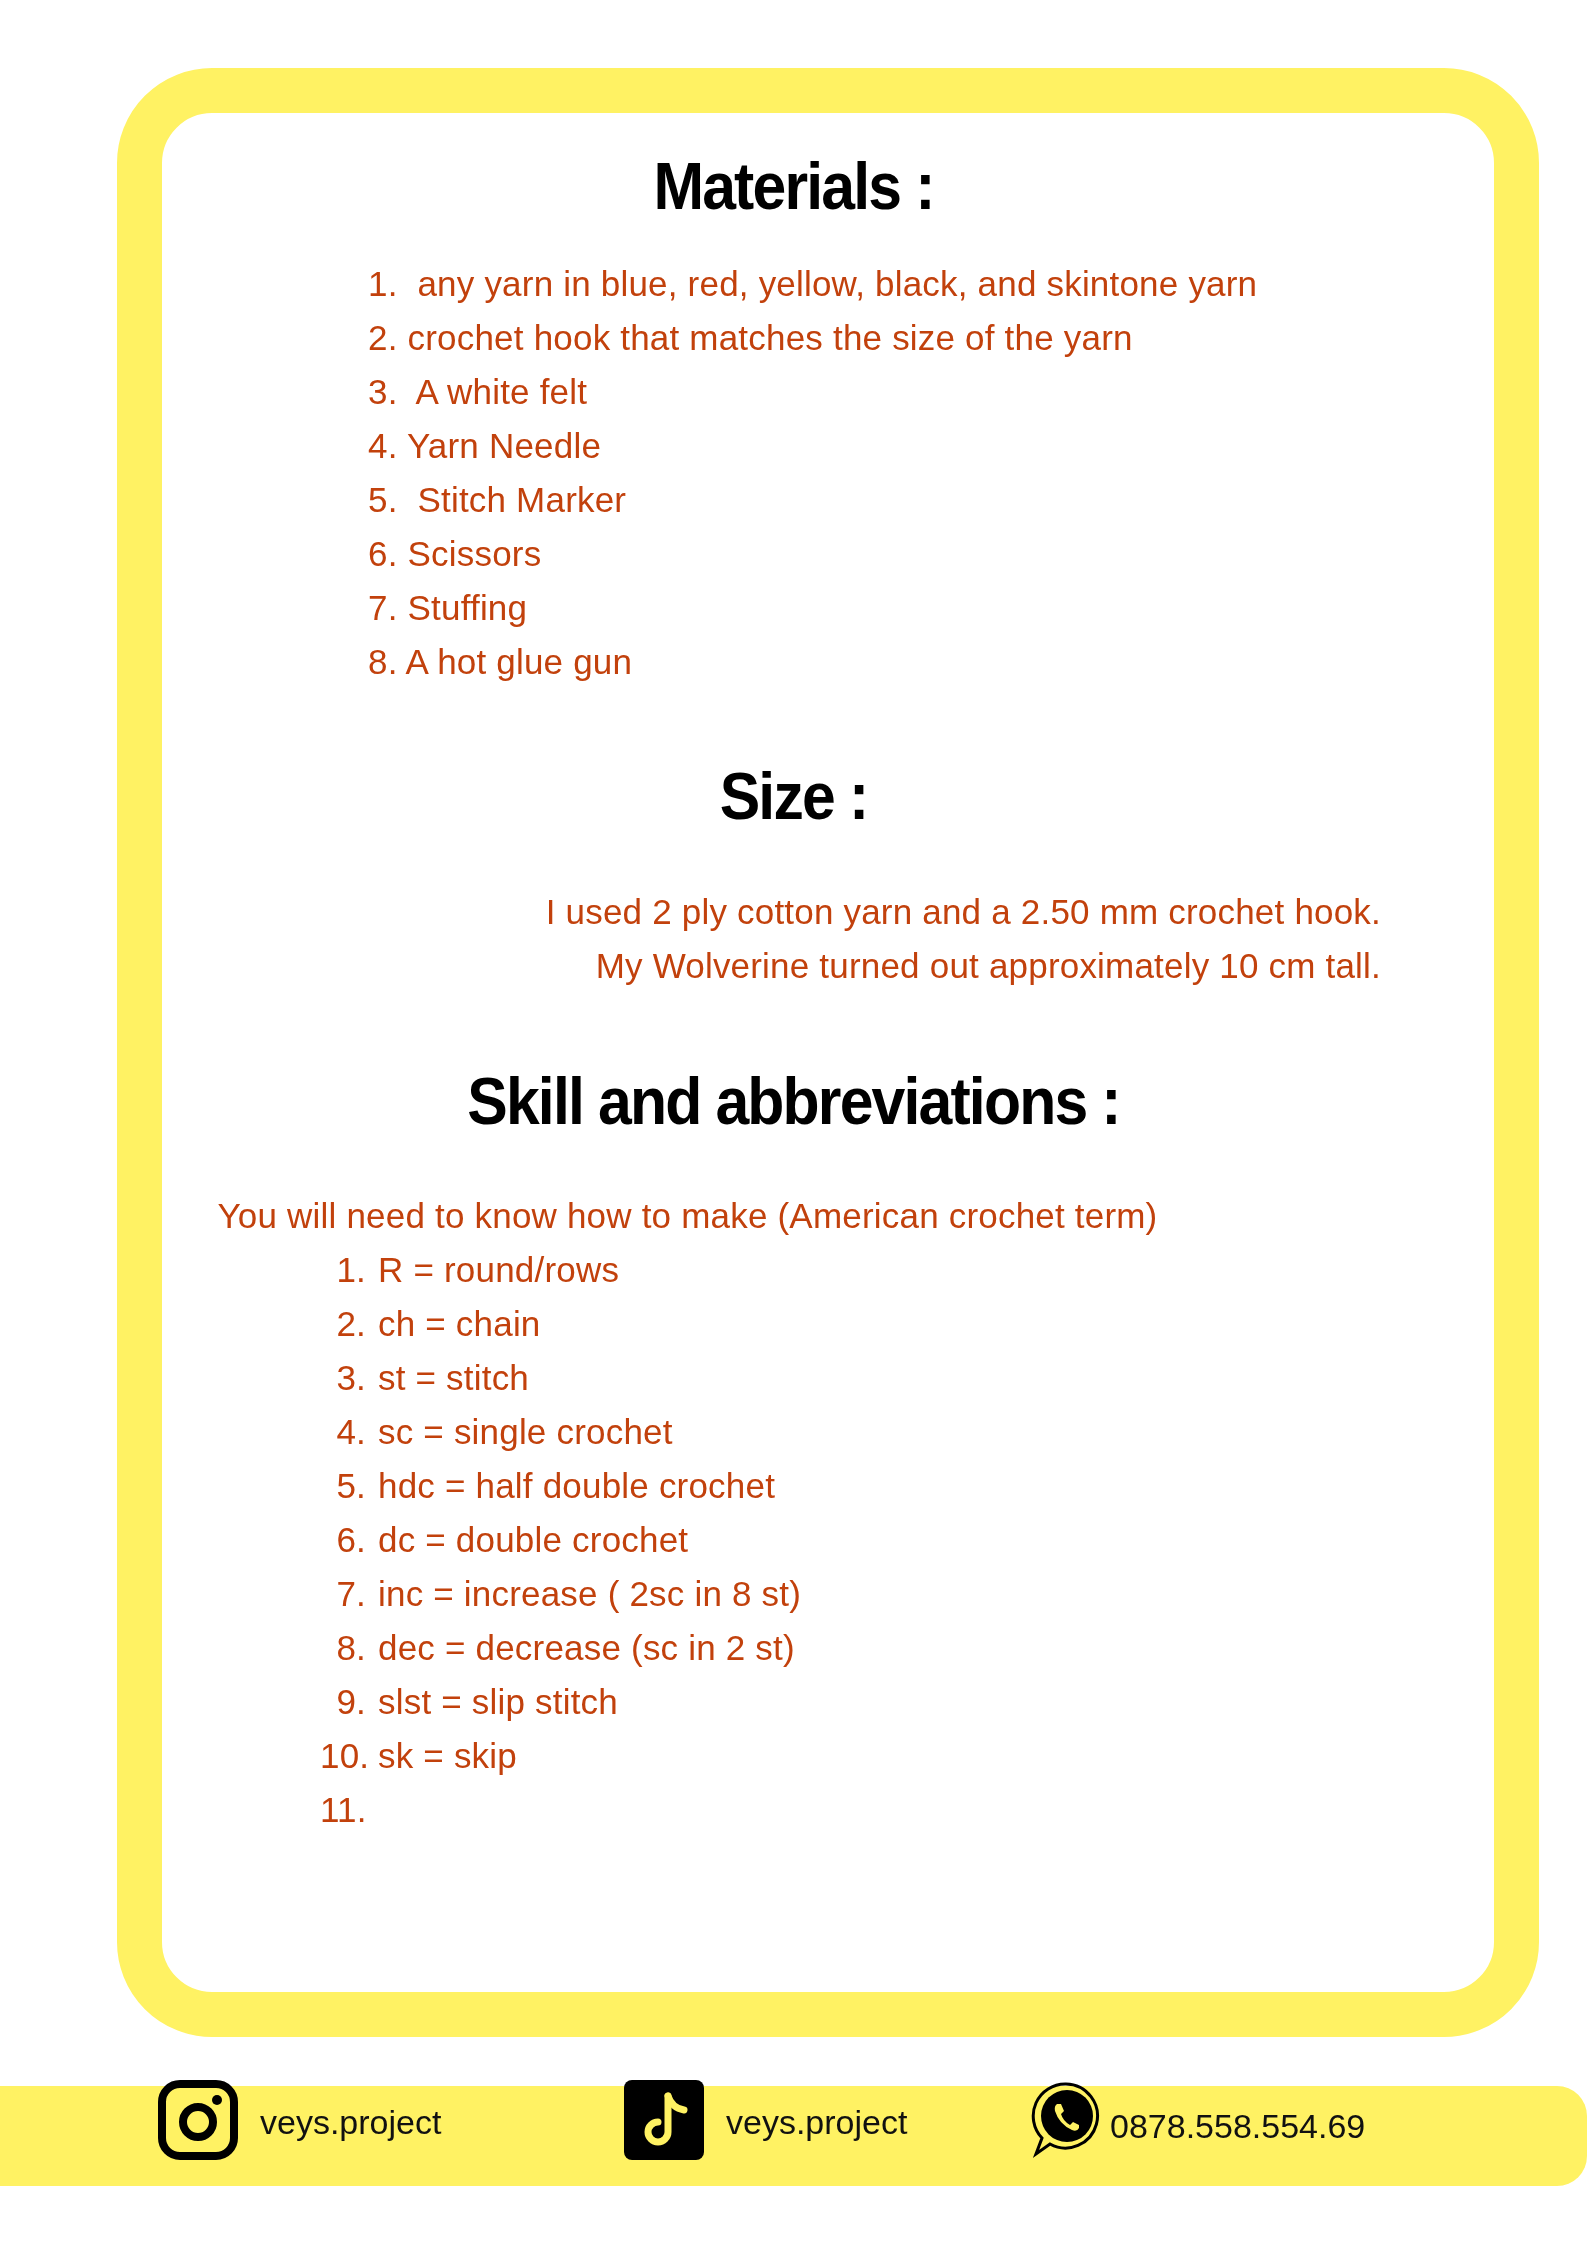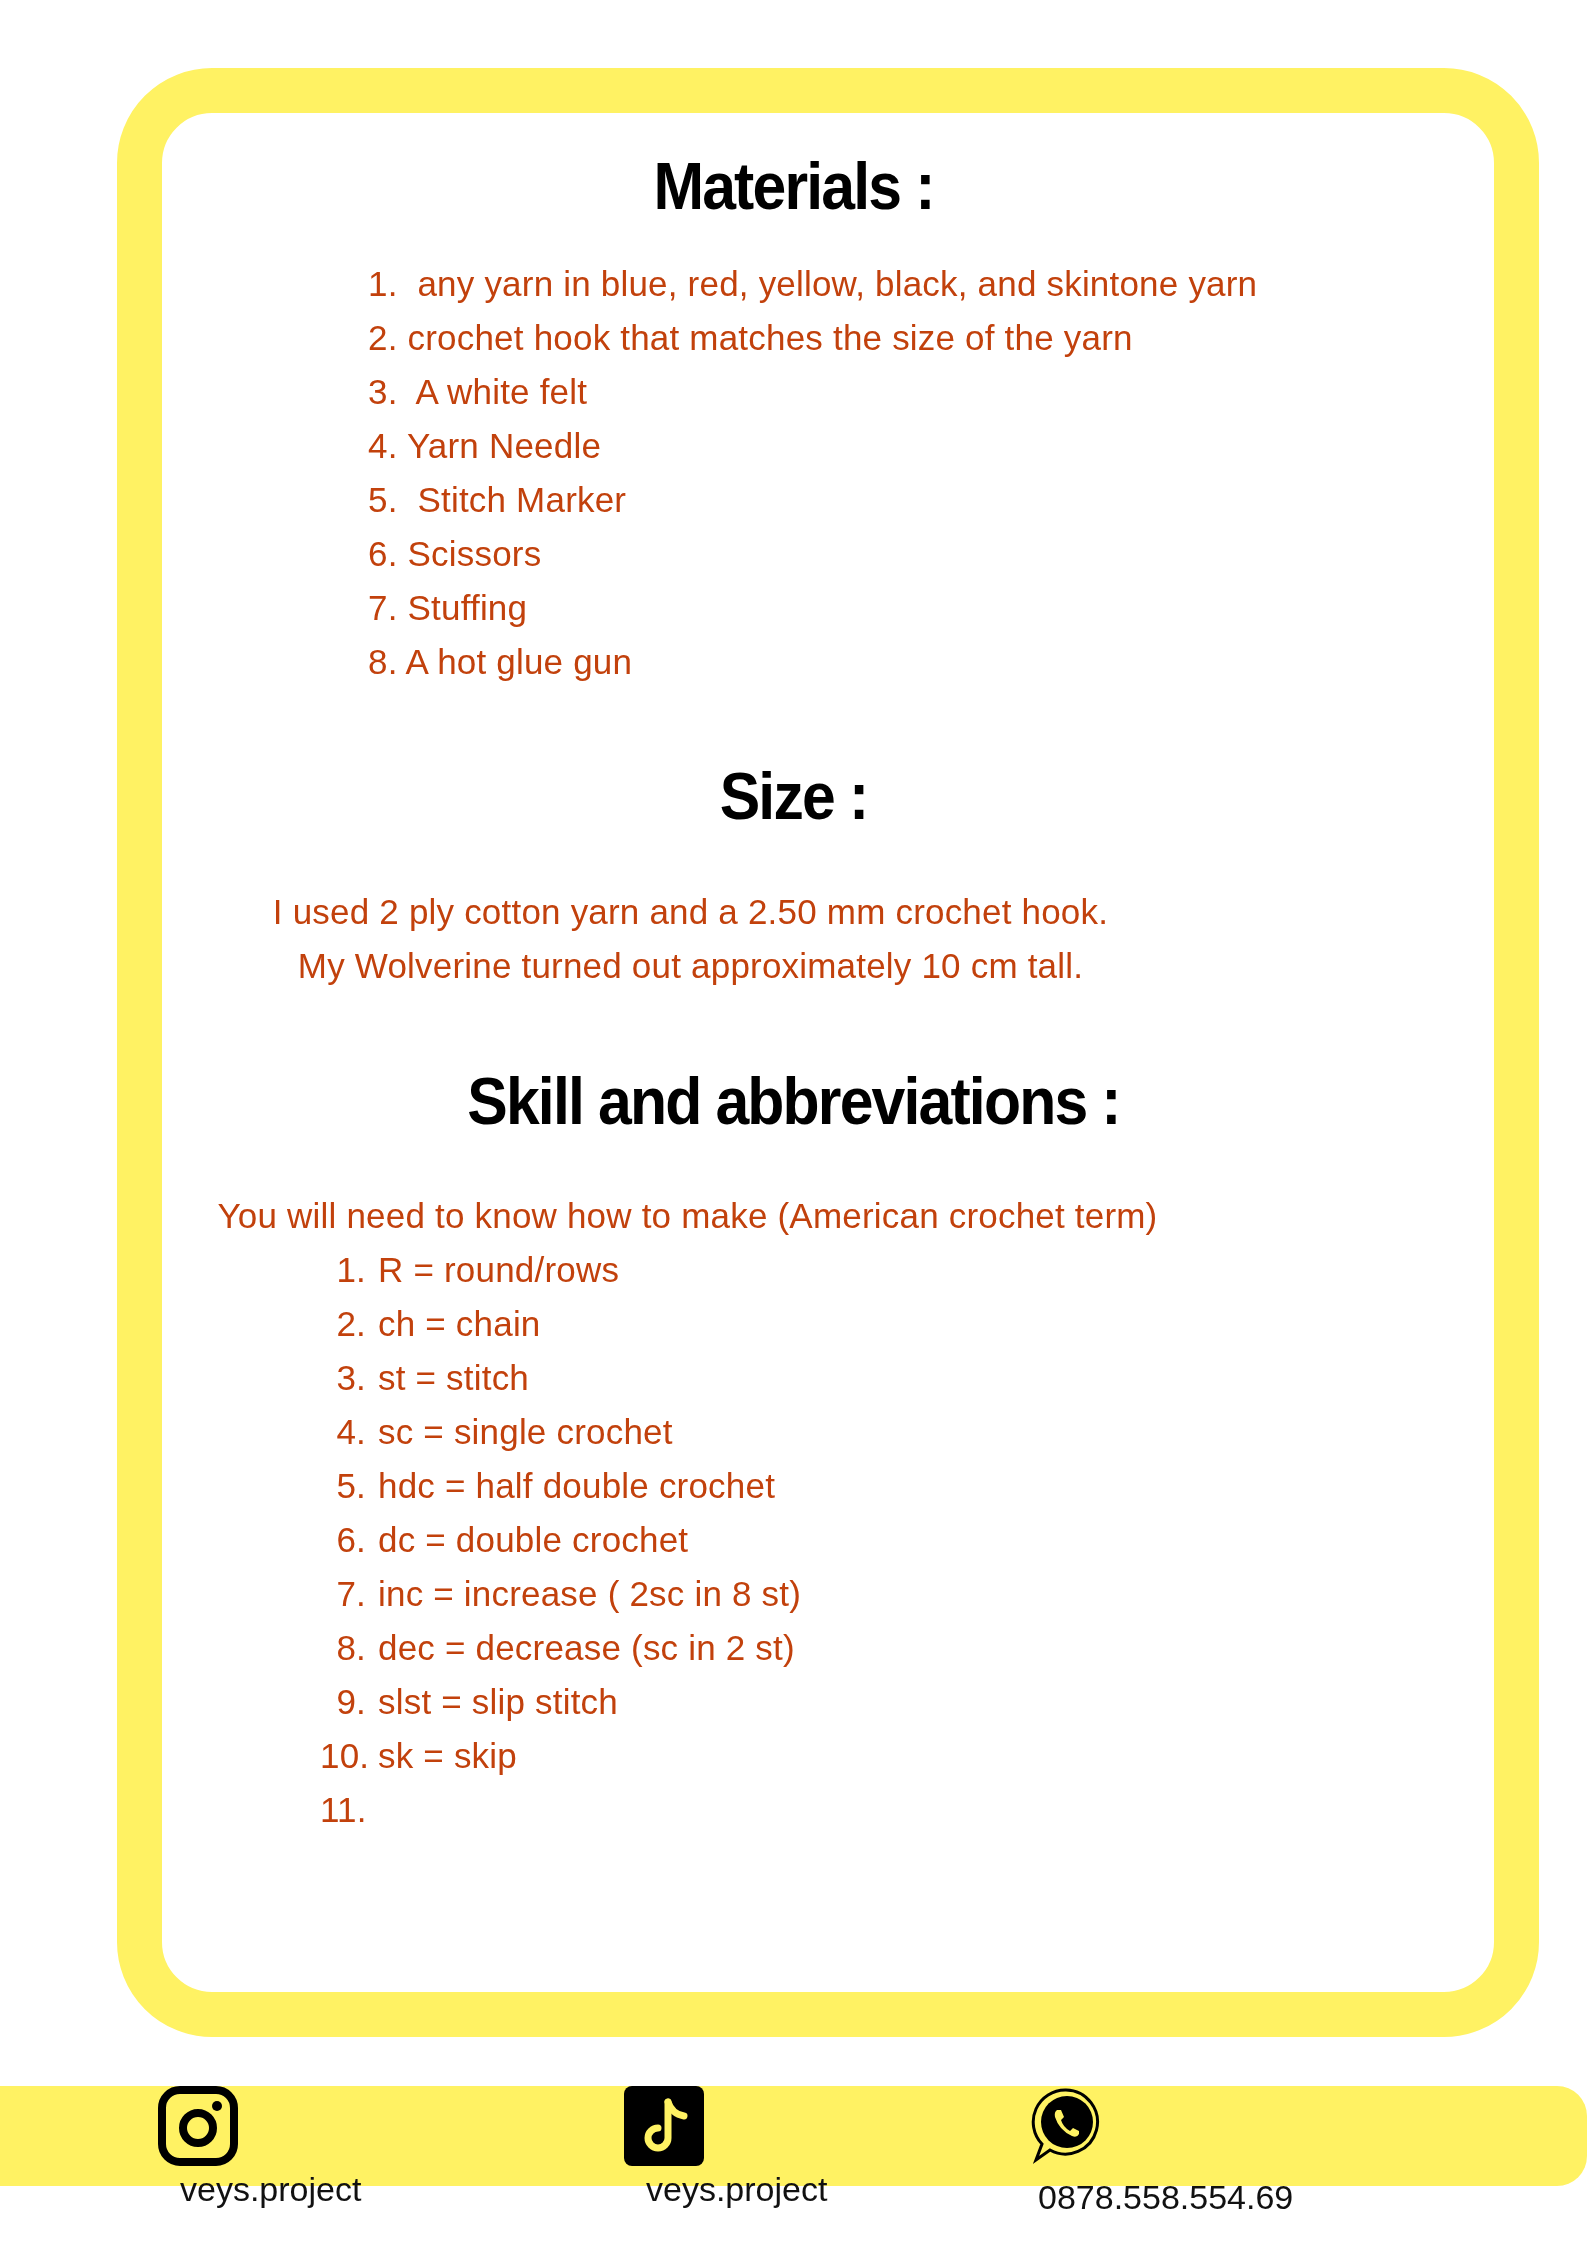--- a/index.html
+++ b/index.html
@@ -37,21 +37,21 @@
   }
 
   .materials-list {
     position: absolute; left: 368px; top: 257px;
     list-style: none;
   }
   .materials-list li { height: 54px; line-height: 54px; white-space: pre; }
 
   .size-text {
     position: absolute; left: 0; width: 1381px; top: 885px;
-    text-align: center;
+    text-align: right;
   }
   .size-text div { height: 54px; line-height: 54px; }
 
   .skill-intro {
     position: absolute; left: 0; width: 1375px; top: 1189px;
     text-align: center; height: 54px; line-height: 54px;
   }
   .abbr-list {
     position: absolute; left: 320px; top: 1243px;
     list-style: none;
@@ -60,21 +60,21 @@
   .abbr-list .num { width: 58px; text-align: right; padding-right: 12px; }
 
   .footer-bar {
     position: absolute; left: 0; top: 2086px;
     width: 1587px; height: 100px;
     background: #fff263;
     border-radius: 0 30px 30px 0;
   }
   .footer-item {
     position: absolute; top: 0; height: 72px;
-    display: flex;  flex-direction: column;
+    display: flex; align-items: center;
   }
   .footer-item .label {
     font-family: "Liberation Sans", sans-serif;
     font-size: 34px; color: #111; margin-left: 22px;
   }
   .fi-instagram { left: 158px; }
   .fi-tiktok { left: 624px; }
   .fi-whatsapp { left: 1030px; }
   .fi-whatsapp .label { margin-left: 8px; margin-top: 8px; }
   .icon { display: inline-block; }

